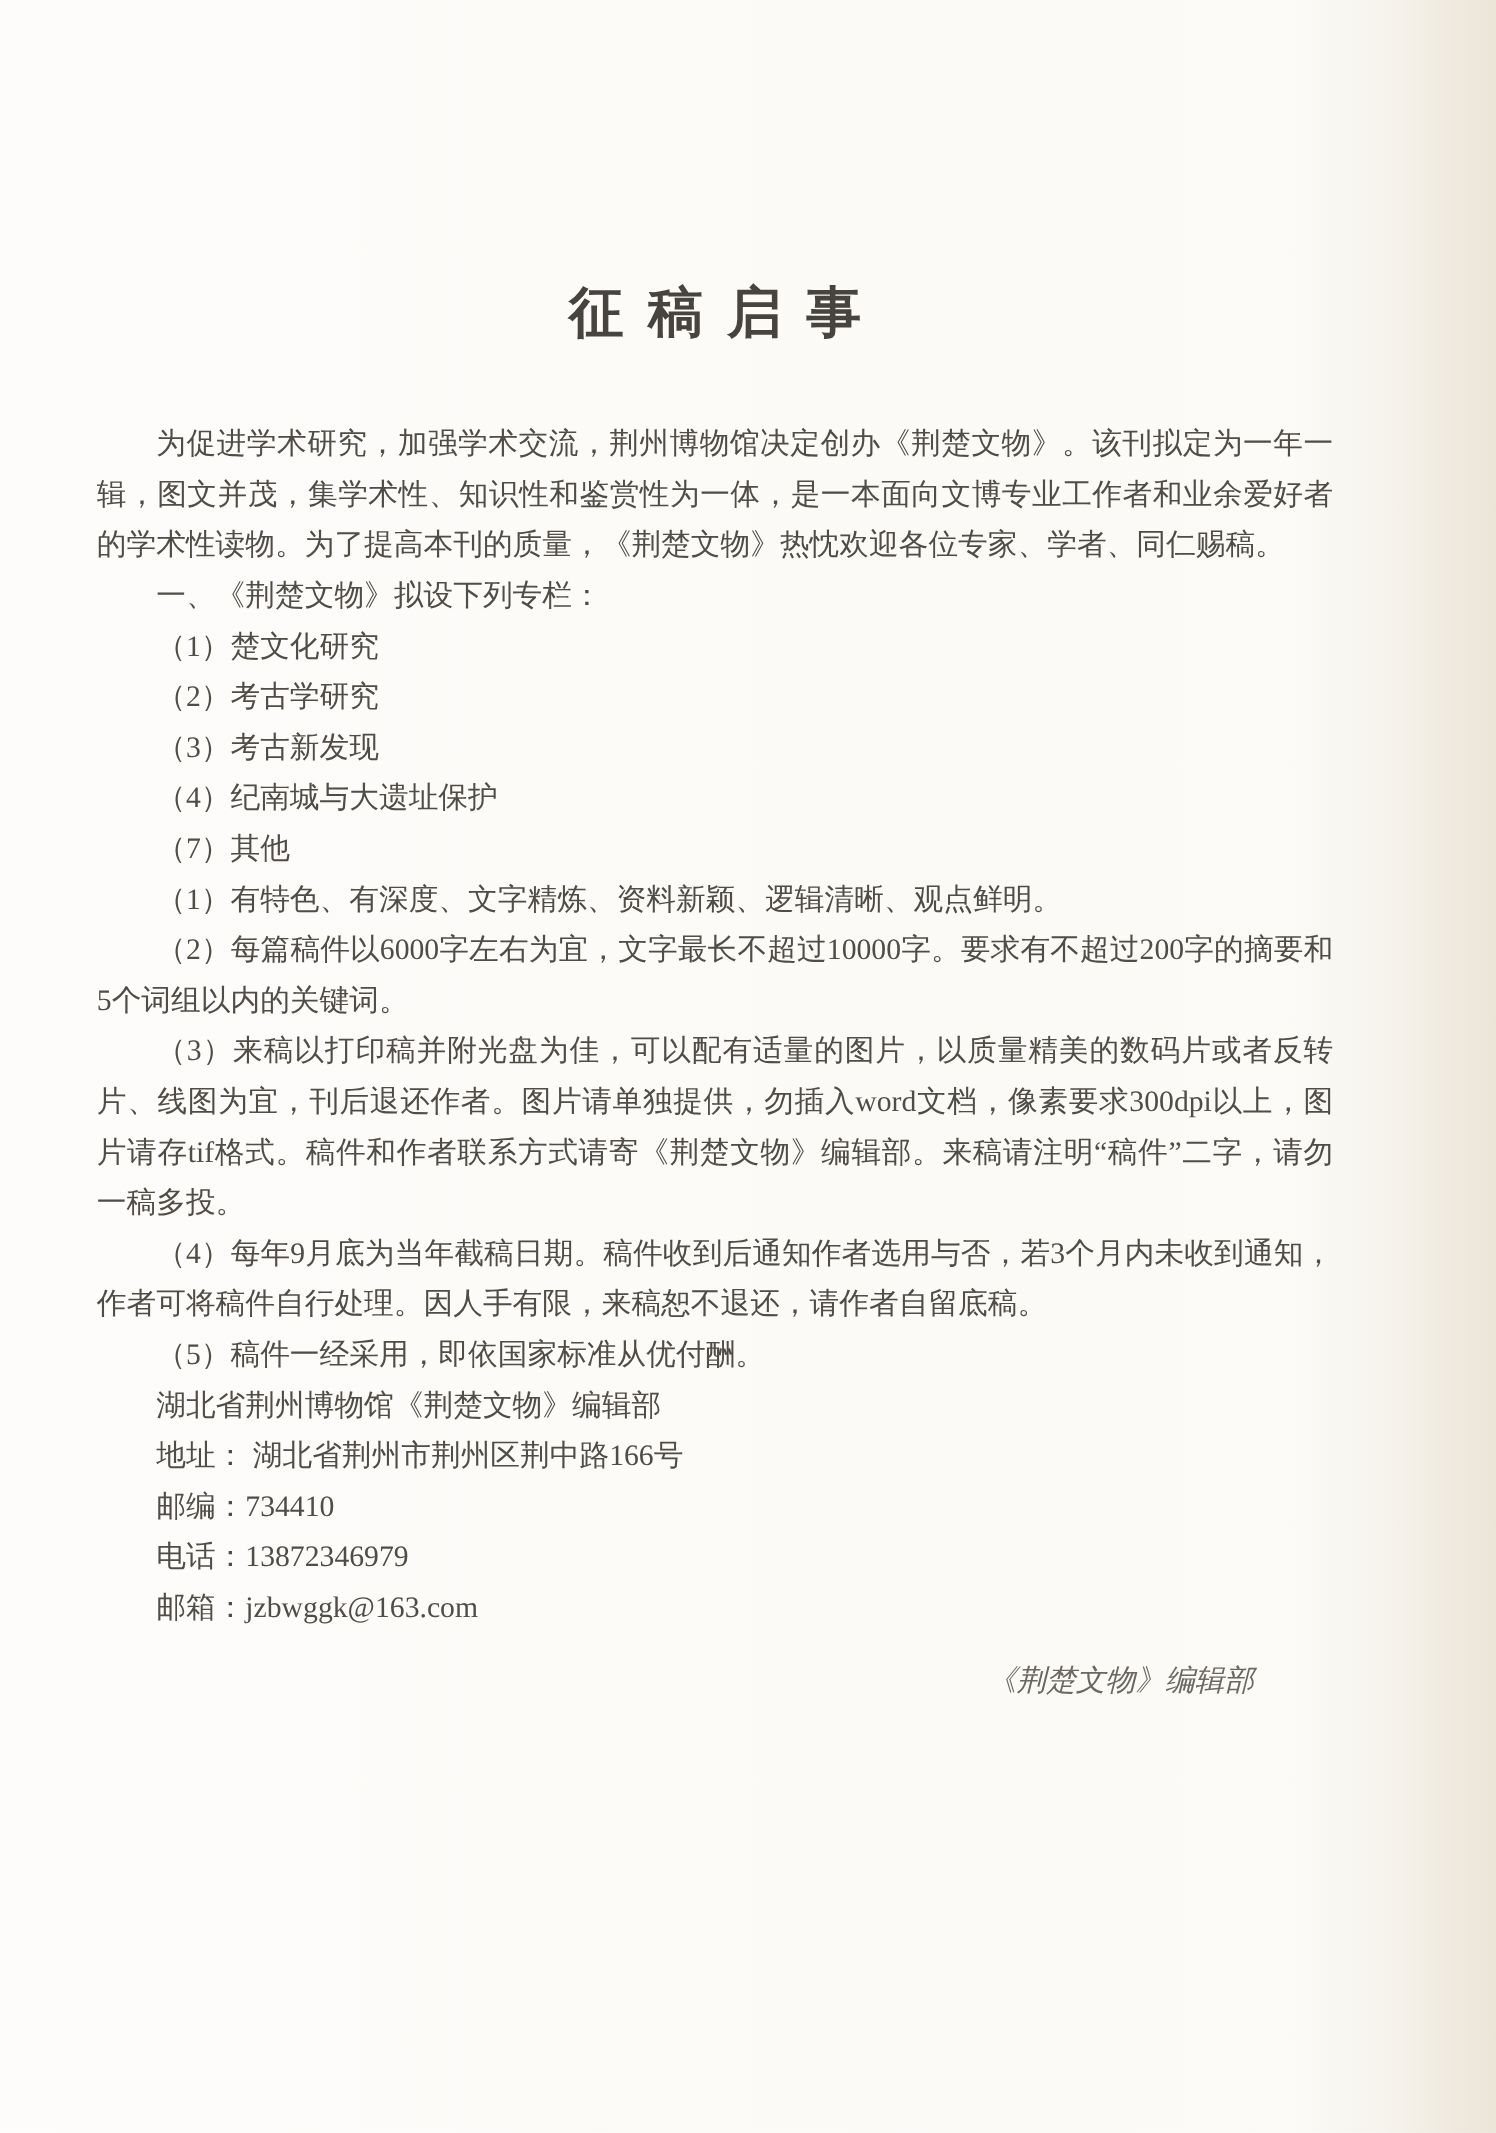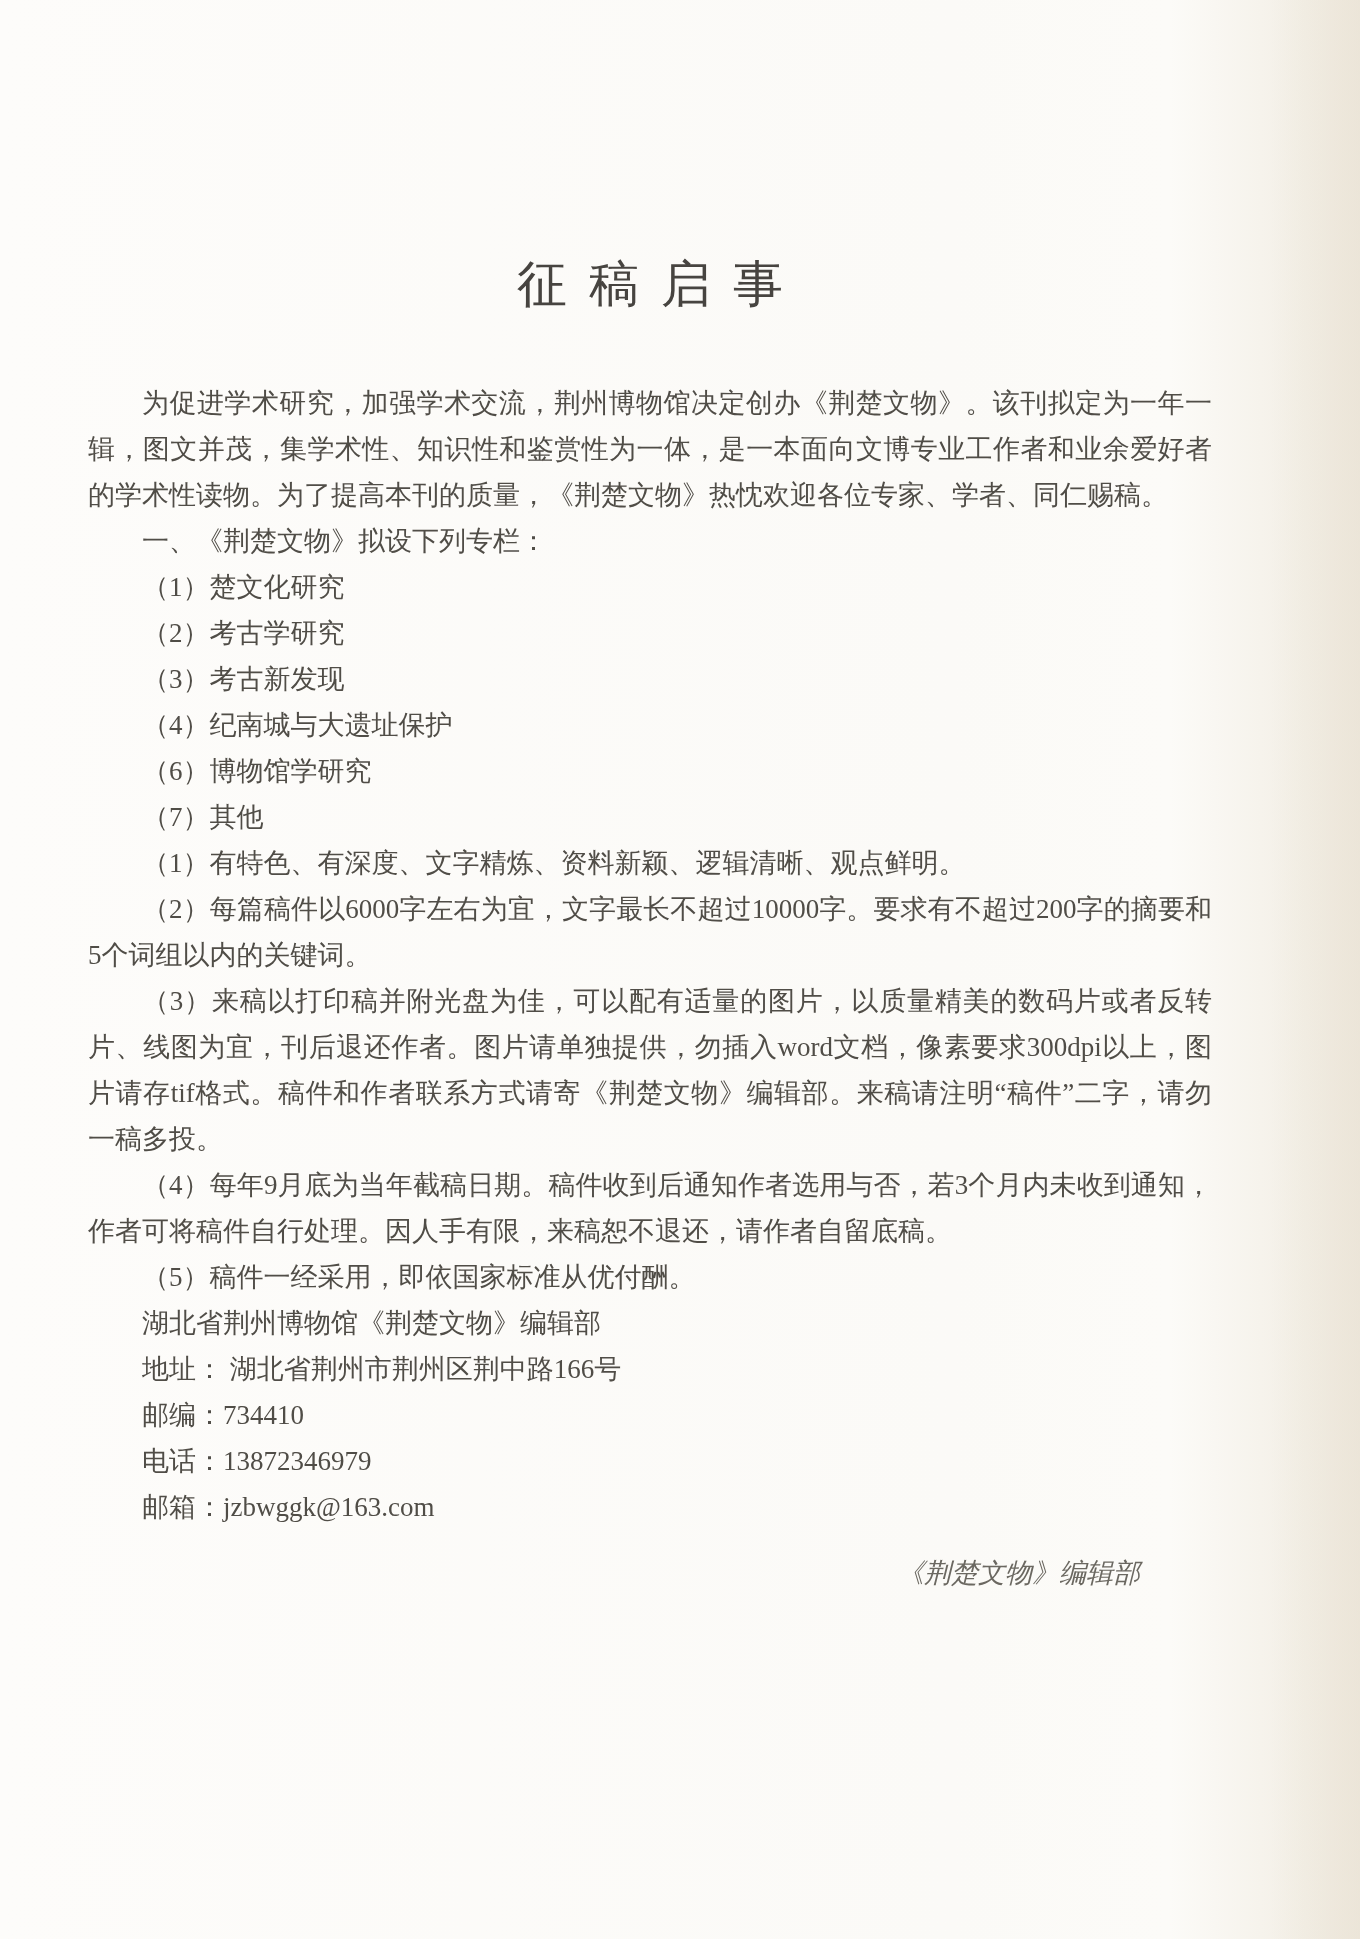--- a/index.html
+++ b/index.html
@@ -35,21 +35,21 @@
     position: absolute;
     left: 88px;
     top: 0;
     width: 1124px;
   }
   .doc-title {
     margin: 258px 0 0 0;
     text-align: center;
     font-size: 50px;
     line-height: 52px;
-    font-weight: normal;
+    font-weight: bold;
     letter-spacing: 22px;
     text-indent: 22px;
     color: #474440;
   }
   .doc-body {
     margin-top: 70px;
     font-size: 27px;
     line-height: 46px;
     text-align: justify;
     color: #504d47;
@@ -75,21 +75,20 @@
 <div class="page">
   <div class="content">
     <h1 class="doc-title">征稿启事</h1>
     <div class="doc-body">
       <p>为促进学术研究，加强学术交流，荆州博物馆决定创办《荆楚文物》。该刊拟定为一年一辑，图文并茂，集学术性、知识性和鉴赏性为一体，是一本面向文博专业工作者和业余爱好者的学术性读物。为了提高本刊的质量，《荆楚文物》热忱欢迎各位专家、学者、同仁赐稿。</p>
       <p>一、《荆楚文物》拟设下列专栏：</p>
       <p>（1）楚文化研究</p>
       <p>（2）考古学研究</p>
       <p>（3）考古新发现</p>
       <p>（4）纪南城与大遗址保护</p>
-      <p>（6）博物馆学研究</p>
       <p>（7）其他</p>
       <p>（1）有特色、有深度、文字精炼、资料新颖、逻辑清晰、观点鲜明。</p>
       <p>（2）每篇稿件以6000字左右为宜，文字最长不超过10000字。要求有不超过200字的摘要和5个词组以内的关键词。</p>
       <p>（3）来稿以打印稿并附光盘为佳，可以配有适量的图片，以质量精美的数码片或者反转片、线图为宜，刊后退还作者。图片请单独提供，勿插入word文档，像素要求300dpi以上，图片请存tif格式。稿件和作者联系方式请寄《荆楚文物》编辑部。来稿请注明“稿件”二字，请勿一稿多投。</p>
       <p>（4）每年9月底为当年截稿日期。稿件收到后通知作者选用与否，若3个月内未收到通知，作者可将稿件自行处理。因人手有限，来稿恕不退还，请作者自留底稿。</p>
       <p>（5）稿件一经采用，即依国家标准从优付酬。</p>
       <p>湖北省荆州博物馆《荆楚文物》编辑部</p>
       <p>地址： 湖北省荆州市荆州区荆中路166号</p>
       <p>邮编：734410</p>
       <p>电话：13872346979</p>

